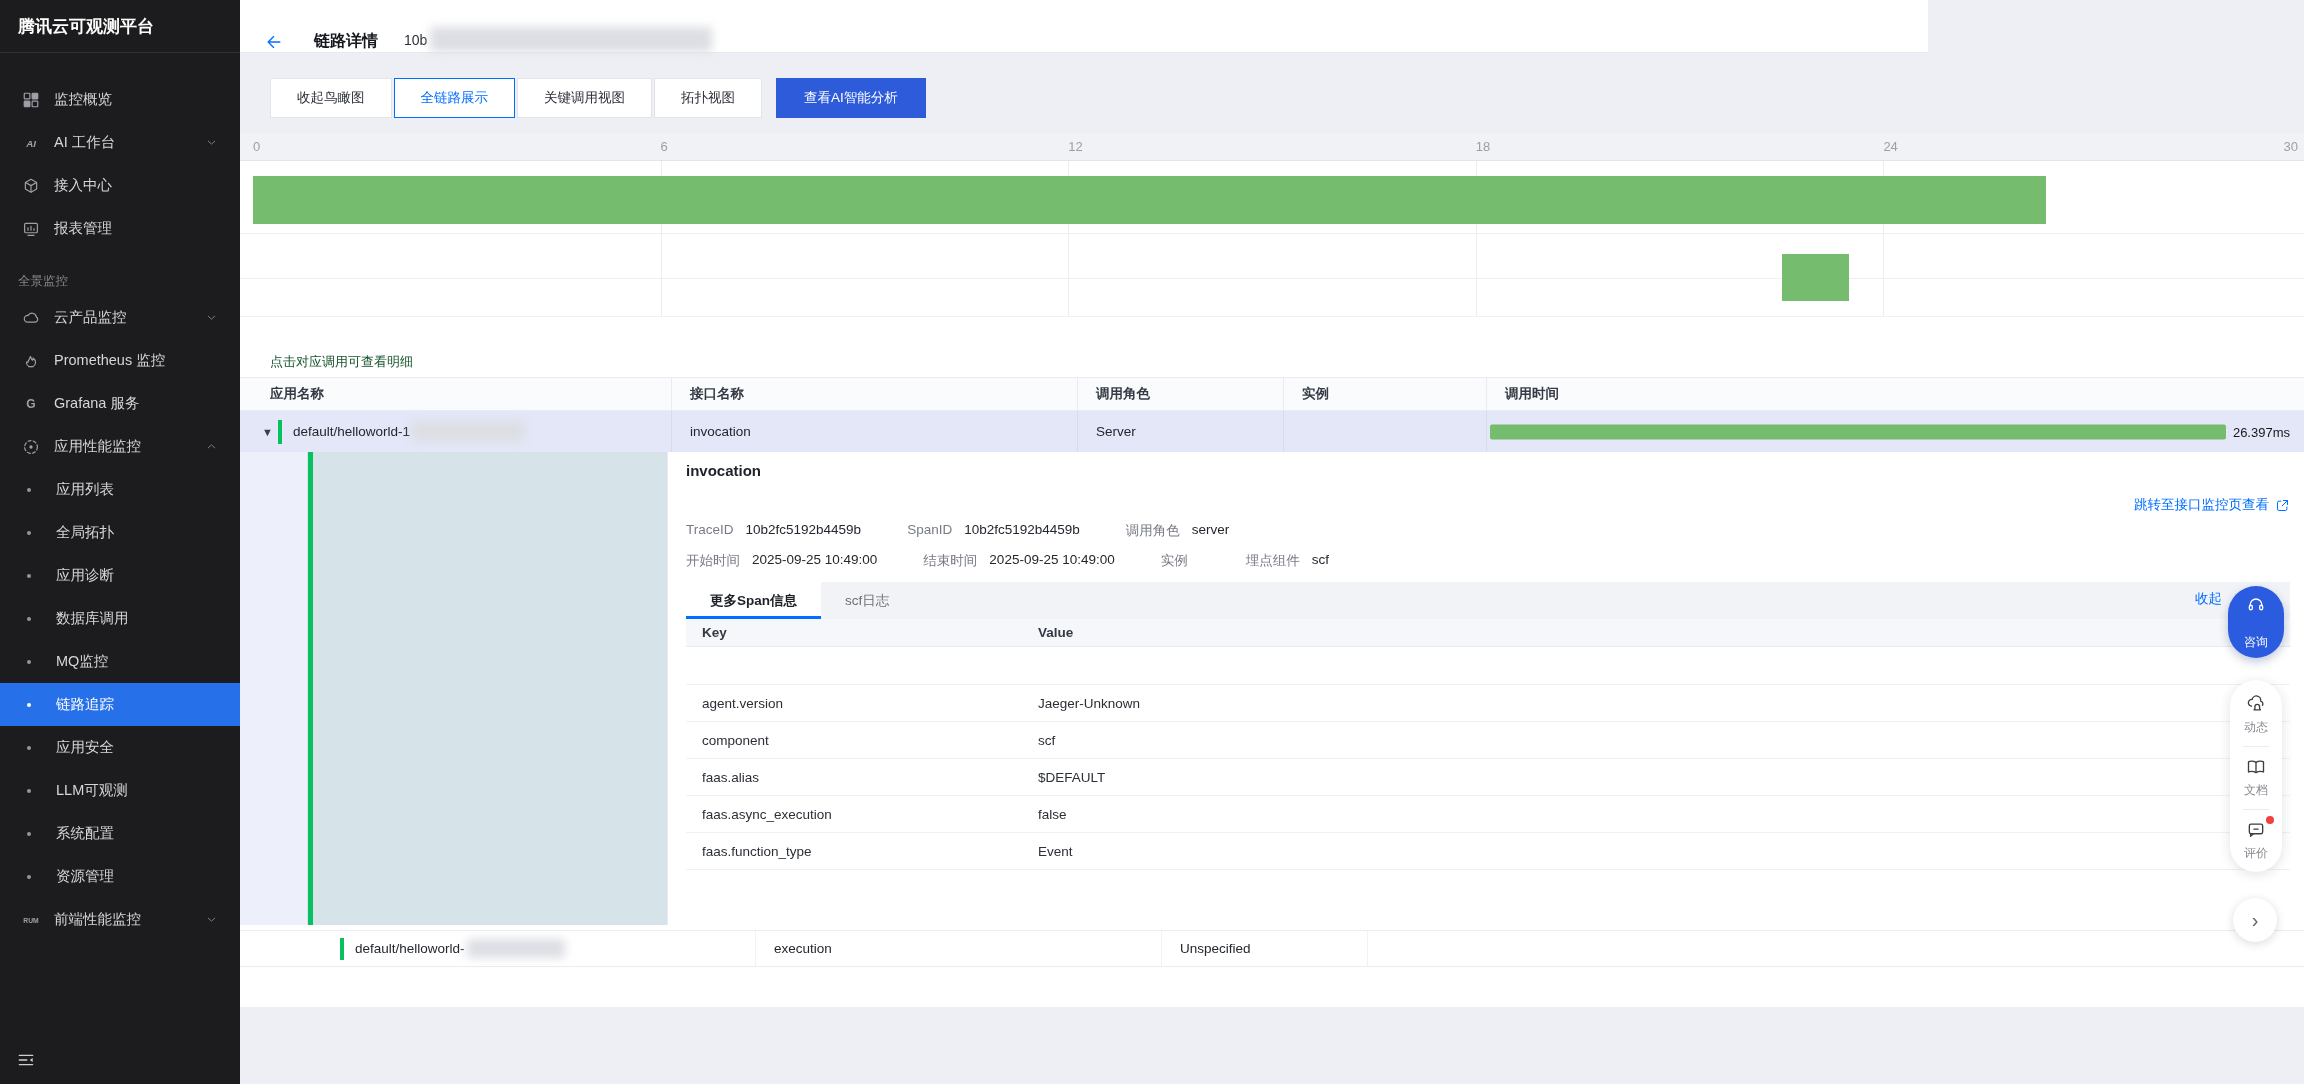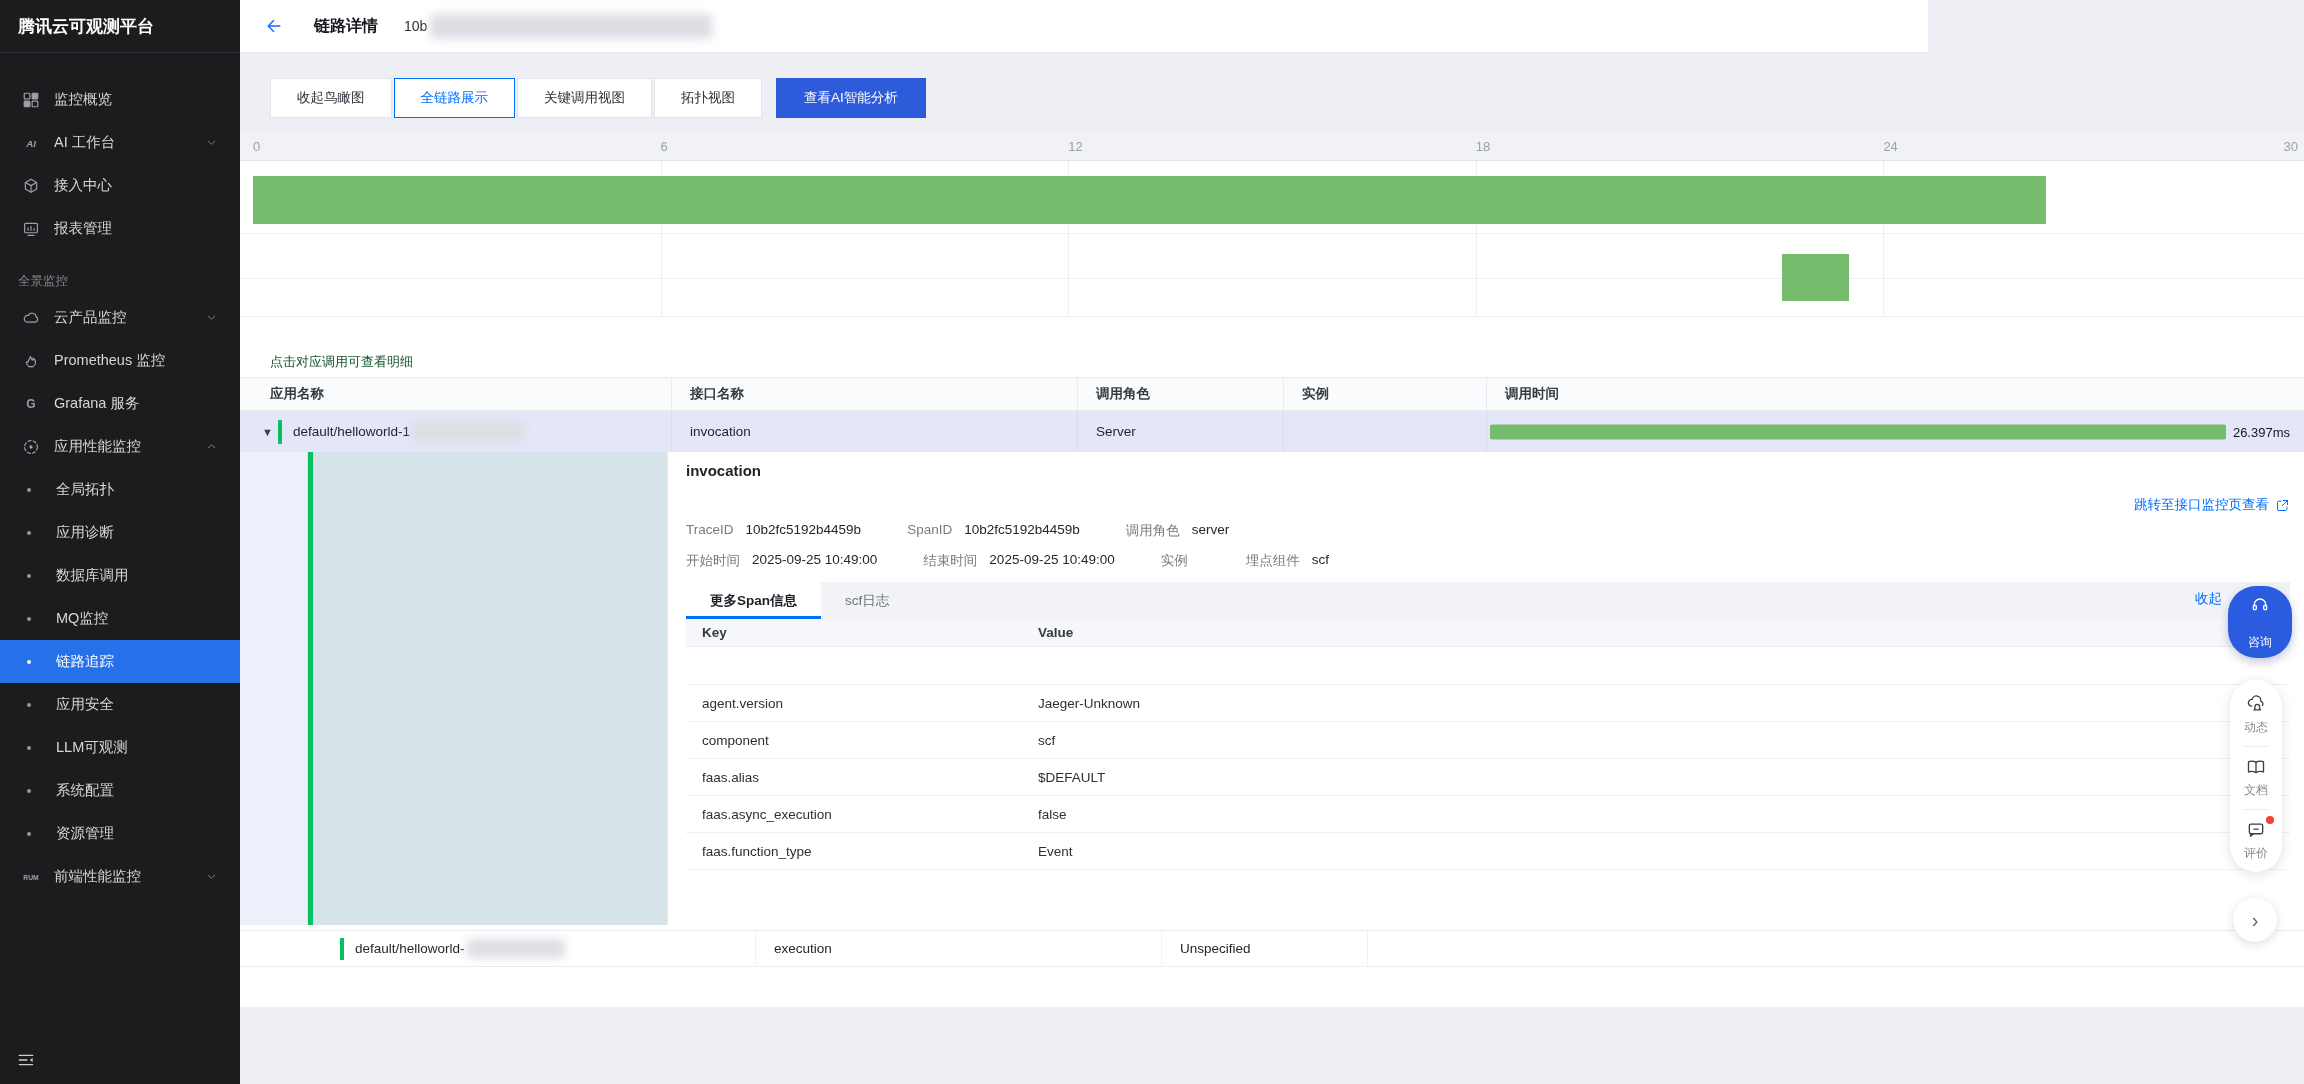--- a/index.html
+++ b/index.html
@@ -22,21 +22,21 @@
   .sb-item .sb-icon { width:18px; height:18px; margin-right:14px; color:#9da0a6; }
   .sb-item .sb-bullet { width:4px; height:4px; border-radius:2px; background:#96979b; margin-left:5px; margin-right:25px; }
   .sb-item.active { background:var(--sidebar-active); color:#fff; }
   .sb-item.active .sb-bullet { background:#fff; }
   .sb-chev { position:absolute; right:22px; color:#8a8b90; }
   .sb-label { height:46px; display:flex; align-items:flex-end; padding:0 0 6px 18px; color:#85868a; font-size:12.5px; }
   .sb-collapse { position:absolute; left:16px; bottom:14px; color:#cfcfd2; cursor:pointer; }
 
   
   #header { position:absolute; left:240px; top:0; width:1688px; height:53px; background:#fff;
-            border-bottom:1px solid #e7e9ef; display:flex; align-items:center; z-index:20; }
+            border-bottom:1px solid #e7e9ef; display:flex; align-items:flex-end; z-index:20; }
   .back-btn { margin-left:24px; color:var(--accent); cursor:pointer; }
   .hdr-title { margin-left:30px; font-size:16px; font-weight:bold; color:#15181d; }
   .hdr-trace { margin-left:26px; font-size:14px; color:#2c3038; display:flex; align-items:center; }
   .hdr-trace .redact { width:282px; height:25px; margin-left:3px; }
 
   
   #toolbar { position:absolute; left:270px; top:78px; height:40px; display:flex; z-index:10; }
   .tb-btn { height:40px; padding:0 26px; background:#fff; border:1px solid #e2e4ea; font-size:13.5px; color:#2c3038;
             margin-right:2px; cursor:pointer; font-family:inherit; }
   .tb-btn.active { border-color:var(--accent); color:var(--accent); position:relative; z-index:2; }
@@ -92,21 +92,21 @@
   .span-tab.active { background:#fff; color:#1e2228; font-weight:bold; border-bottom:3px solid var(--accent); }
   .collapse-link { position:absolute; right:68px; top:8px; color:var(--accent); font-size:13.5px; cursor:pointer; }
   #kv { position:absolute; left:18px; right:14px; top:167px; }
   #kv-head { height:28px; background:#f6f7fa; border-bottom:1px solid #e9ebf2; display:flex; align-items:center;
              font-size:13.5px; font-weight:bold; color:#343a43; }
   .kv-key-col { width:352px; padding-left:16px; }
   .kv-row { height:37px; display:flex; align-items:center; font-size:13.5px; color:#2b2f36; border-bottom:1px solid #eef0f6; }
   .kv-empty { height:38px; border-bottom:1px solid #eef0f6; }
 
   
-  #consult { position:absolute; left:2228px; top:586px; width:64px; height:72px; border-radius:28px;
+  #consult { position:absolute; left:2228px; top:586px; width:56px; height:72px; border-radius:28px;
              background:#2b5ce0; color:#fff; display:flex; flex-direction:column; align-items:center;
              justify-content:center; gap:20px; z-index:50; cursor:pointer; box-shadow:0 4px 10px rgba(20,40,120,.25); }
   #consult .ic svg { stroke:#fff; }
   #consult span { font-size:12px; }
   #float-pill { position:absolute; left:2230px; top:680px; width:52px; border-radius:26px; background:#fff;
                 box-shadow:0 2px 12px rgba(30,40,70,.14); z-index:50; padding:14px 0 10px; }
   .fi { display:flex; flex-direction:column; align-items:center; cursor:pointer; position:relative; }
   .fi .ic { color:#3a3f45; }
   .fi-label { font-size:12px; color:#86898f; margin-top:5px; }
   .fi-divider { width:26px; height:1px; background:#ececf0; margin:10px auto; }
@@ -201,20 +201,24 @@
             <circle cx="12" cy="12" r="8.5" stroke-dasharray="4 3"></circle>
             <circle cx="12" cy="12" r="2.2" fill="currentColor" stroke="none"></circle>
           </svg>
         </span>
         <span class="sb-text">应用性能监控</span>
         <span class="sb-chev ic">
           <svg width="13" height="13" viewBox="0 0 24 24">
             <path d="M6 14.5L12 9l6 5.5"></path>
           </svg>
         </span>
+      </div>
+      <div class="sb-item">
+        <span class="sb-bullet"></span>
+        <span class="sb-text">应用列表</span>
       </div>
       <div class="sb-item">
         <span class="sb-bullet"></span>
         <span class="sb-text">全局拓扑</span>
       </div>
       <div class="sb-item">
         <span class="sb-bullet"></span>
         <span class="sb-text">应用诊断</span>
       </div>
       <div class="sb-item">

